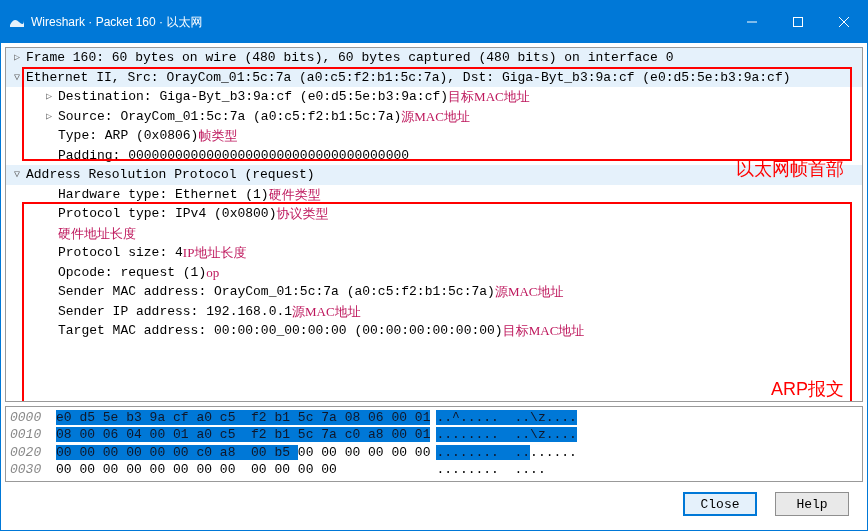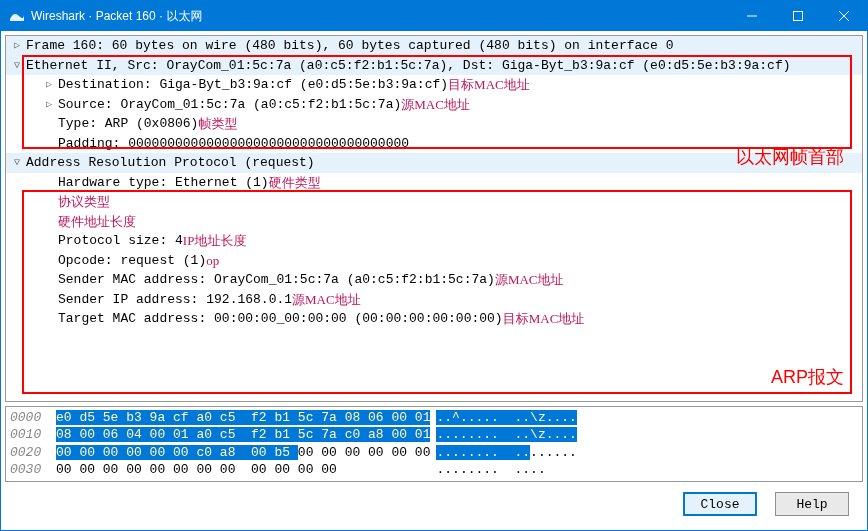--- a/index.html
+++ b/index.html
@@ -1,39 +1,39 @@
 <!DOCTYPE html>
 <html><head>
 <meta charset="utf-8">
 <style>
 * { margin: 0; padding: 0; box-sizing: border-box; }
 body { font-family: "Segoe UI", Tahoma, sans-serif; font-size: 13px; background: #fff; width: 868px; height: 531px; overflow: hidden; }
 .window { width: 868px; height: 531px; border: 1px solid #0078d7; display: flex; flex-direction: column; }
-.titlebar { background: #0078d7; color: #fff; height: 30px; display: flex; align-items: center; padding: 0 0 0 8px; }
+.titlebar { background: #0078d7; color: #fff; height: 42px; display: flex; align-items: center; padding: 0 0 0 8px; }
 .titlebar-icon { width: 16px; height: 16px; margin-right: 6px; }
 .titlebar-text { flex: 1; font-size: 12px; }
 .win-controls { display: flex; height: 100%; }
 .win-btn { width: 46px; display: flex; align-items: center; justify-content: center; color: #fff; }
 
 .content { flex: 1; display: flex; flex-direction: column; padding: 4px; overflow: hidden; }
 .tree-pane { flex: 1; border: 1px solid #999; overflow: auto; font-family: "Courier New", monospace; font-size: 13px; line-height: 1.5; background: #fff; position: relative; }
 .row { white-space: pre; padding: 0 4px; display: flex; align-items: center; }
 .row .toggle { width: 14px; display: inline-flex; justify-content: center; color: #666; font-size: 10px; user-select: none; margin-right: 2px; }
 .header-row { background: #e5f1fb; }
 .indent2 { padding-left: 36px; }
 .annot { color: #be185d; font-family: Liberation Serif, serif; }
 .big-annot { position: absolute; color: #ff0000; font-family: "Microsoft YaHei", sans-serif; font-size: 18px; right: 18px; }
 .redbox { position: absolute; border: 2px solid #ff0000; pointer-events: none; }
 
 .hex-pane { border: 1px solid #999; margin-top: 4px; font-family: "Courier New", monospace; font-size: 13px; background: #fff; padding: 2px 4px; }
 .hex-row { display: flex; white-space: pre; line-height: 1.35; }
 .hex-offset { color: #888; width: 46px; font-style: italic; }
 .hex-bytes { }
 .hex-ascii { margin-left: 6px; }
-.hl { background: #0078d7; color: #fef9c3; }
+.hl { background: #0078d7; color: #0f172a; }
 
 .btnbar { display: flex; justify-content: flex-end; gap: 10px; padding: 10px 14px 10px 0; }
 .dlg-btn { min-width: 74px; height: 24px; border: 1px solid #8f8f8f; background: #e9e9e9; font-family: "Courier New", monospace; font-size: 13px; display: flex; align-items: center; justify-content: center; margin-left: 8px; }
 .dlg-btn.primary { border: 1px solid #0078d7; box-shadow: inset 0 0 0 1px #0078d7; background: #e5f1fb; }
 </style>
 </head>
 <body>
 
 <div class="window">
   <div class="titlebar">
@@ -70,21 +70,21 @@
       <div class="row header-row"><span class="toggle">▷</span><span>Frame 160: 60 bytes on wire (480 bits), 60 bytes captured (480 bits) on interface 0</span></div>
 
       <div class="row header-row"><span class="toggle">▽</span><span>Ethernet II, Src: OrayCom_01:5c:7a (a0:c5:f2:b1:5c:7a), Dst: Giga-Byt_b3:9a:cf (e0:d5:5e:b3:9a:cf)</span></div>
       <div class="row indent2"><span class="toggle">▷</span><span>Destination: Giga-Byt_b3:9a:cf (e0:d5:5e:b3:9a:cf)</span> <span class="annot">目标MAC地址</span></div>
       <div class="row indent2"><span class="toggle">▷</span><span>Source: OrayCom_01:5c:7a (a0:c5:f2:b1:5c:7a)</span> <span class="annot">源MAC地址</span></div>
       <div class="row indent2"><span class="toggle"> </span><span>Type: ARP (0x0806)</span>   <span class="annot">帧类型</span></div>
       <div class="row indent2"><span class="toggle"> </span><span>Padding: 000000000000000000000000000000000000</span></div>
 
       <div class="row header-row"><span class="toggle">▽</span><span>Address Resolution Protocol (request)</span></div>
       <div class="row indent2"><span class="toggle"> </span><span>Hardware type: Ethernet (1)</span>  <span class="annot">硬件类型</span></div>
-      <div class="row indent2"><span class="toggle"> </span> <span class="annot">协议类型</span></div>
+      <div class="row indent2"><span class="toggle"> </span><span>Protocol type: IPv4 (0x0800)</span> <span class="annot">协议类型</span></div>
       <div class="row indent2"><span class="toggle"> </span>  <span class="annot">硬件地址长度</span></div>
       <div class="row indent2"><span class="toggle"> </span><span>Protocol size: 4</span>   <span class="annot">IP地址长度</span></div>
       <div class="row indent2"><span class="toggle"> </span><span>Opcode: request (1)</span>  <span class="annot">op</span></div>
       <div class="row indent2"><span class="toggle"> </span><span>Sender MAC address: OrayCom_01:5c:7a (a0:c5:f2:b1:5c:7a)</span> <span class="annot">源MAC地址</span></div>
       <div class="row indent2"><span class="toggle"> </span><span>Sender IP address: 192.168.0.1</span>     <span class="annot">源MAC地址</span></div>
       <div class="row indent2"><span class="toggle"> </span><span>Target MAC address: 00:00:00_00:00:00 (00:00:00:00:00:00)</span> <span class="annot">目标MAC地址</span></div>
     </div>
 
     <div class="hex-pane">
       <div class="hex-row"><span class="hex-offset">0000</span><span class="hex-bytes"><span class="hl">e0 d5 5e b3 9a cf a0 c5 </span><span class="hl"> f2 b1 5c 7a 08 06 </span><span class="hl">00 01</span></span><span class="hex-ascii"><span class="hl">..^.....  ..\z....</span><span></span></span></div>

